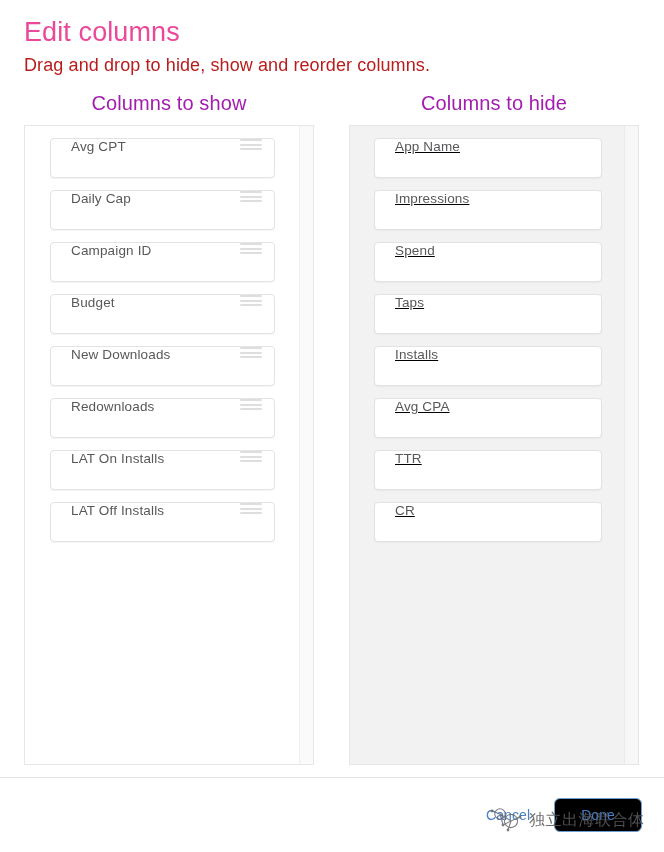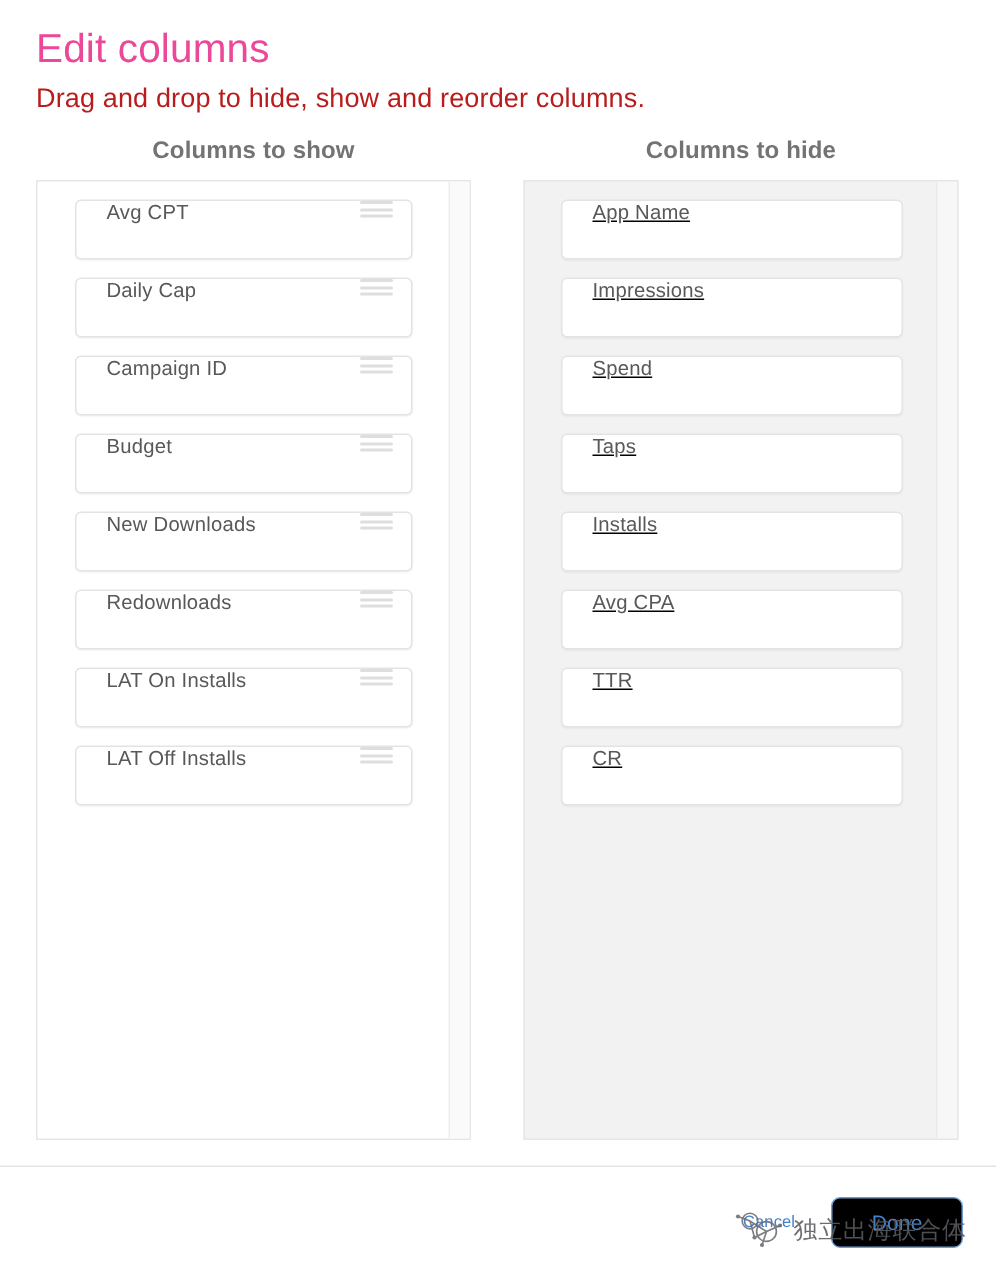--- a/index.html
+++ b/index.html
@@ -43,23 +43,23 @@
     letter-spacing: 0.1px;
   }
 
   
   .col-headings {
     display: flex;
     margin-top: 18px;
   }
   .col-heading {
     flex: 0 0 auto;
-    font-size: 16px;
-    color: #737373;
-    font-weight: 700;
+    font-size: 20px;
+    color: #a21caf;
+    font-weight: 400;
     text-align: center;
     letter-spacing: 0.1px;
   }
   .col-heading.left  { width: 290px; margin-left: 24px; }
   .col-heading.right { width: 290px; margin-left: 35px; }
 
   
   .panels {
     display: flex;
     margin-top: 10px;
@@ -163,21 +163,21 @@
     top: 778px;
     width: 664px;
     height: 74px;
     display: flex;
     align-items: center;
     justify-content: flex-end;
     padding-right: 22px;
     box-sizing: border-box;
   }
   .cancel-link {
-    font-size: 11px;
+    font-size: 14px;
     color: #4680c8;
     margin-right: 24px;
     cursor: pointer;
     letter-spacing: 0.1px;
   }
   .done-button {
     font-size: 14px;
     color: #4680c8;
     background: #000000;
     border: 1px solid #6e9ed6;

